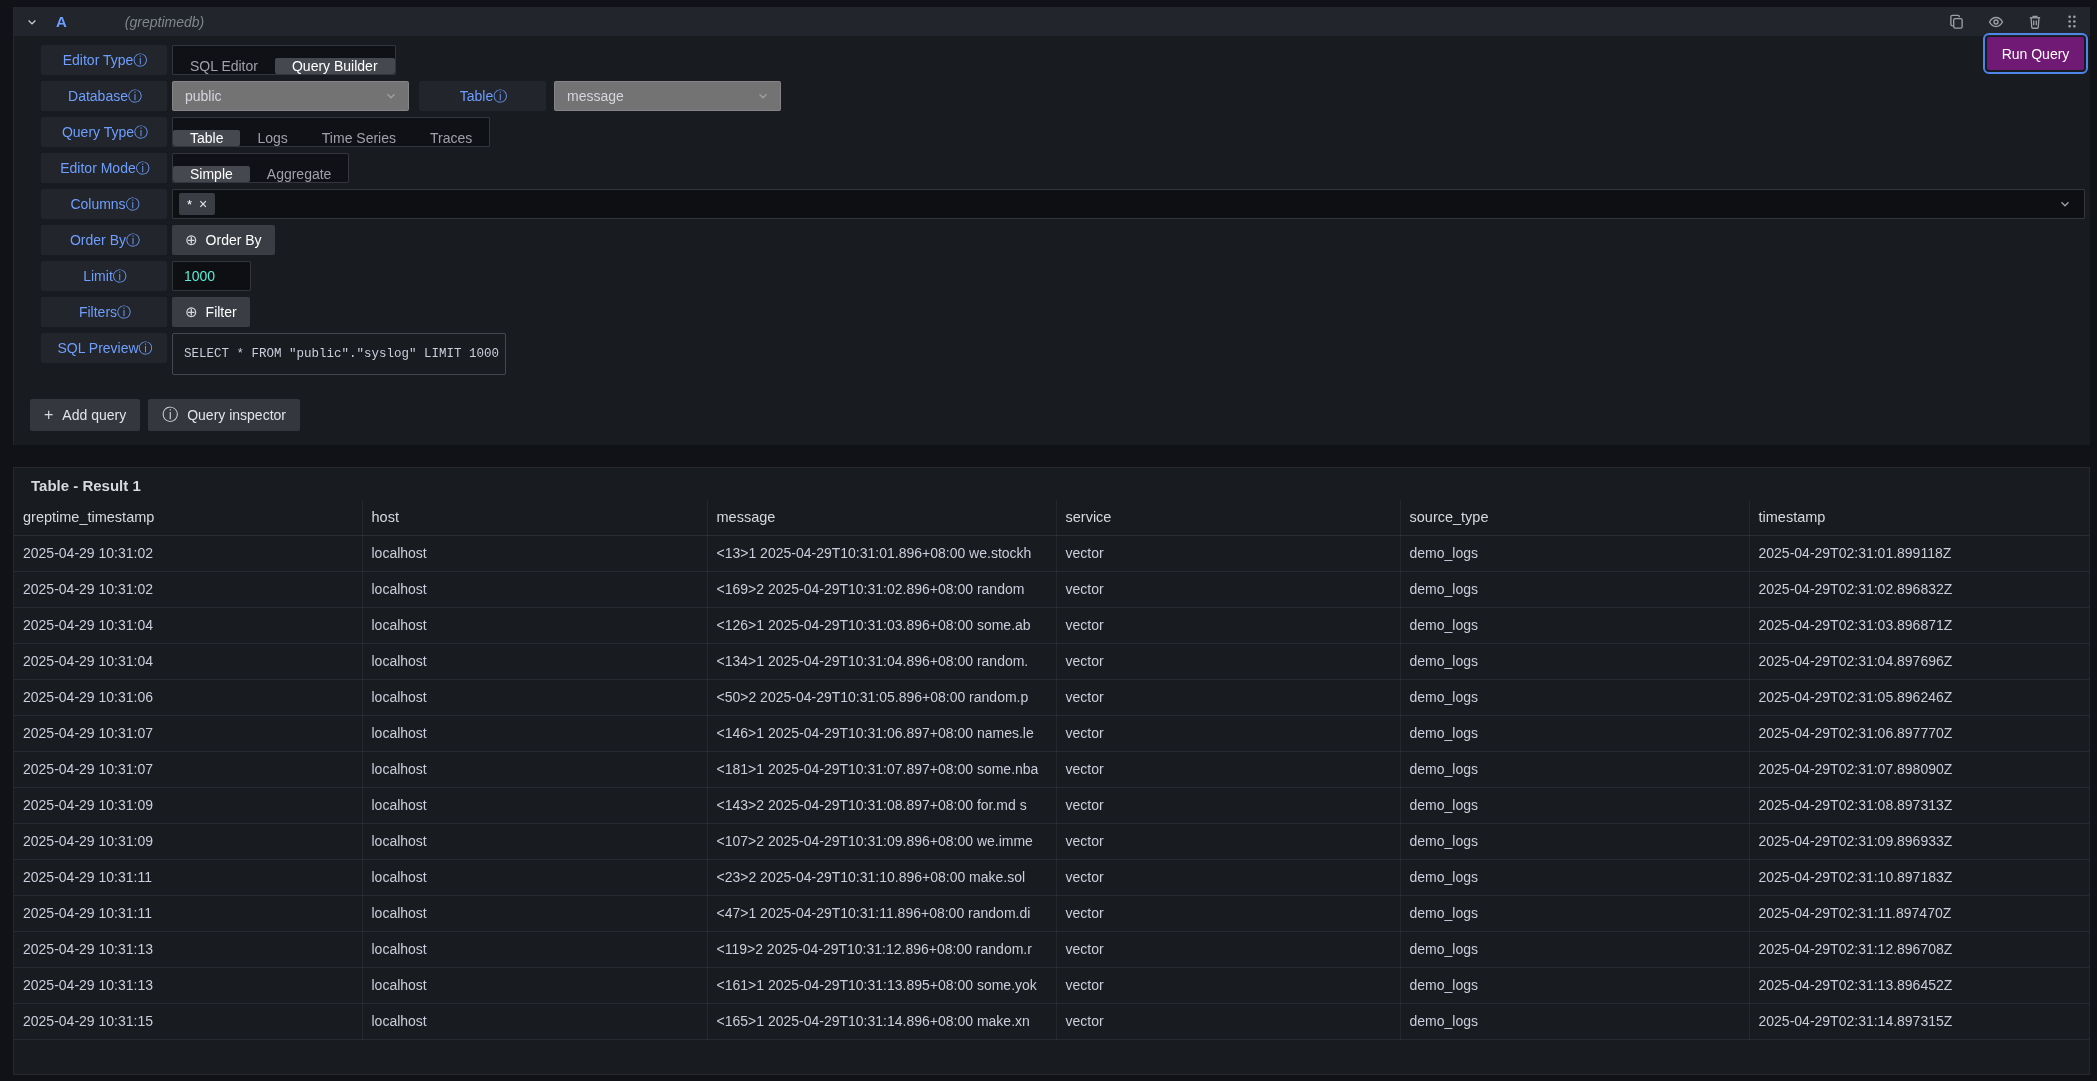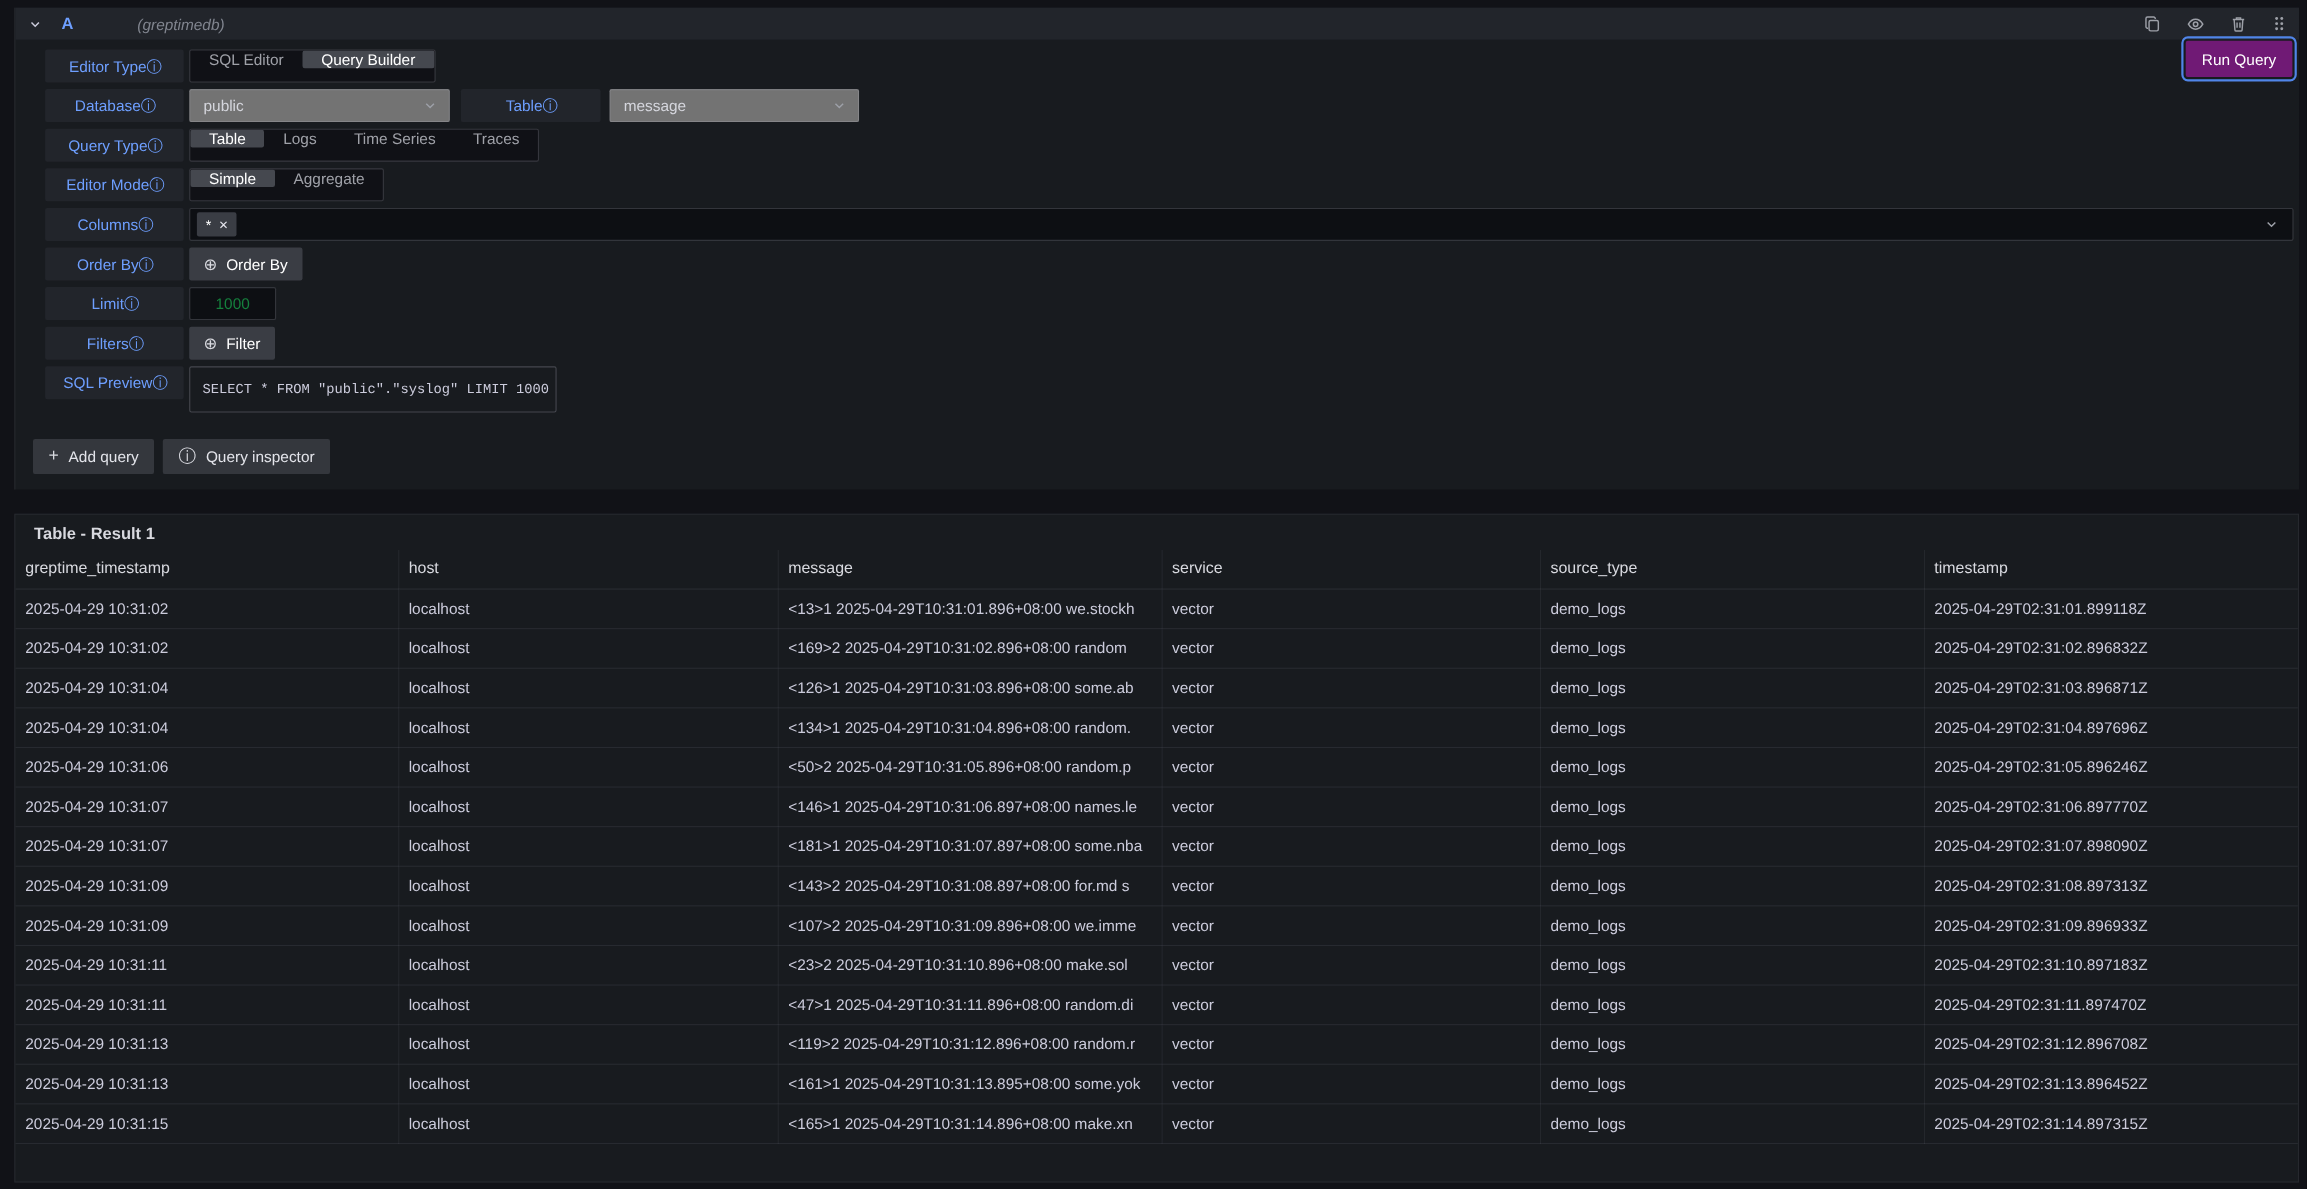--- a/index.html
+++ b/index.html
@@ -20,21 +20,21 @@
 
   .form { padding:9px 5px 0 27px; }
   .frow { display:flex; align-items:stretch; height:30px; margin-bottom:6px; }
   .frow.tall { height:42px; }
   .flabel { width:126px; min-width:126px; background:#22252b; border-radius:2px;
             display:flex; align-items:center; justify-content:center;
             padding:0 9px 0 11px; margin-right:5px; }
   .flabel .ltext { color:#6e9fff; font-size:14px; font-weight:500; }
   .info { color:#6e9fff; font-size:14px; line-height:1; cursor:pointer; font-style:normal; }
 
-  .seg { display:inline-flex; align-items:flex-start; background:#101116;
+  .seg { display:inline-flex; align-items:flex-end; background:#101116;
          border:1px solid rgba(204,204,220,0.2); border-radius:2px; overflow:hidden; }
   .seg .seg-btn { border:0; background:transparent; color:#9fa1a8; font-family:inherit;
                   font-size:14px; font-weight:500; padding:0 17px; cursor:pointer; }
   .seg .seg-btn.active { background:#45484f; color:#ffffff; border-radius:2px; }
 
   .select { display:flex; align-items:center; background:#737373;
             border:1px solid rgba(204,204,220,0.2); border-radius:2px;
             padding:0 10px 0 12px; color:#d5d6dd; font-size:14px; cursor:pointer; }
   .select .chev { margin-left:auto; color:#9da0a8; display:inline-flex; }
   .w-db { width:237px; }
@@ -47,22 +47,22 @@
   .chip { display:inline-flex; align-items:center; gap:7px; background:#3a3d44; color:#fff;
           border-radius:2px; height:22px; padding:0 8px; font-size:13px; }
   .chip-x { cursor:pointer; color:#e6e6ee; font-size:14px; line-height:1; }
 
   .gbtn { display:inline-flex; align-items:center; gap:8px; background:#3a3d44;
           border:0; border-radius:2px; color:#ffffff; font-family:inherit; font-size:14px;
           font-weight:500; padding:0 13px; cursor:pointer; }
   .gbtn .oicon { font-size:15px; color:#d8d9df; font-weight:400; }
 
   .limit-input { width:79px; background:#0d0f13; border:1px solid rgba(204,204,220,0.2);
-                 border-radius:2px; color:#15803d; font-family:inherit; font-size:14px;
-                 padding:0 11px;text-align:center; }
+                 border-radius:2px; color:#5eead4; font-family:inherit; font-size:14px;
+                 padding:0 11px; }
 
   .sqlbox { width:334px; border:1px solid rgba(204,204,220,0.25); border-radius:2px;
             display:flex; align-items:center; padding:0 11px; overflow:hidden; }
   .sqlbox code { font-family:"Liberation Mono", monospace; font-size:12.5px; color:#ccccdc;
                  white-space:nowrap; }
 
   .actions { display:flex; gap:8px; margin:24px 0 0 16px; }
   .abtn { display:inline-flex; align-items:center; gap:9px; height:32px; padding:0 14px;
           background:#34373d; border:0; border-radius:2px; color:#e3e4ea; font-family:inherit;
           font-size:14px; font-weight:500; cursor:pointer; }

